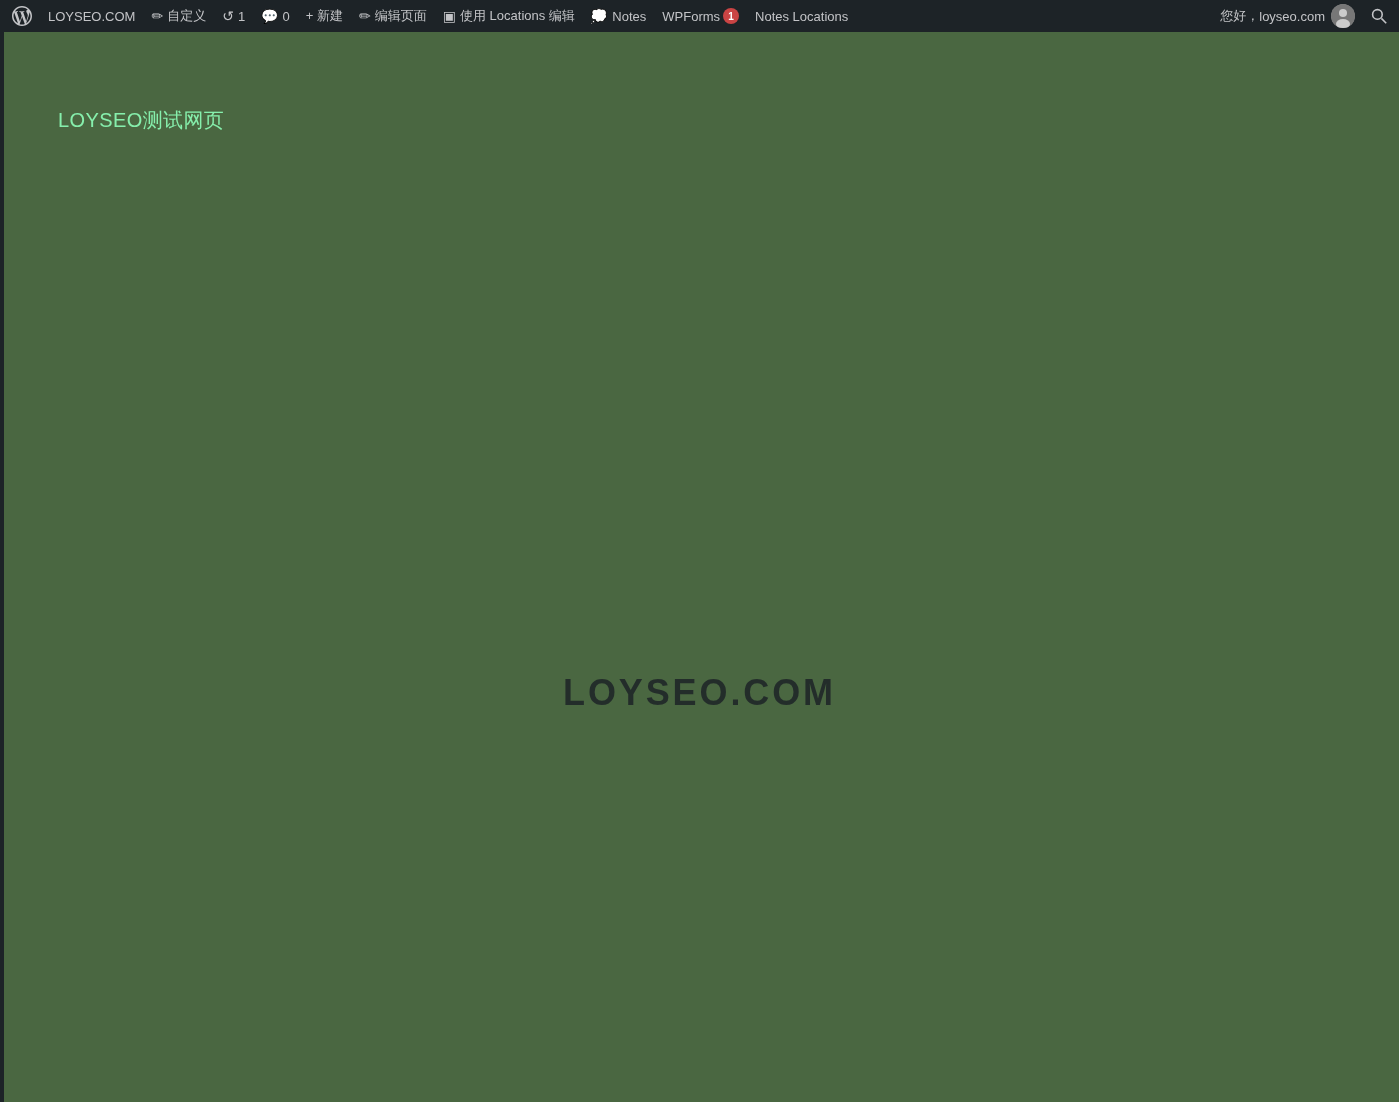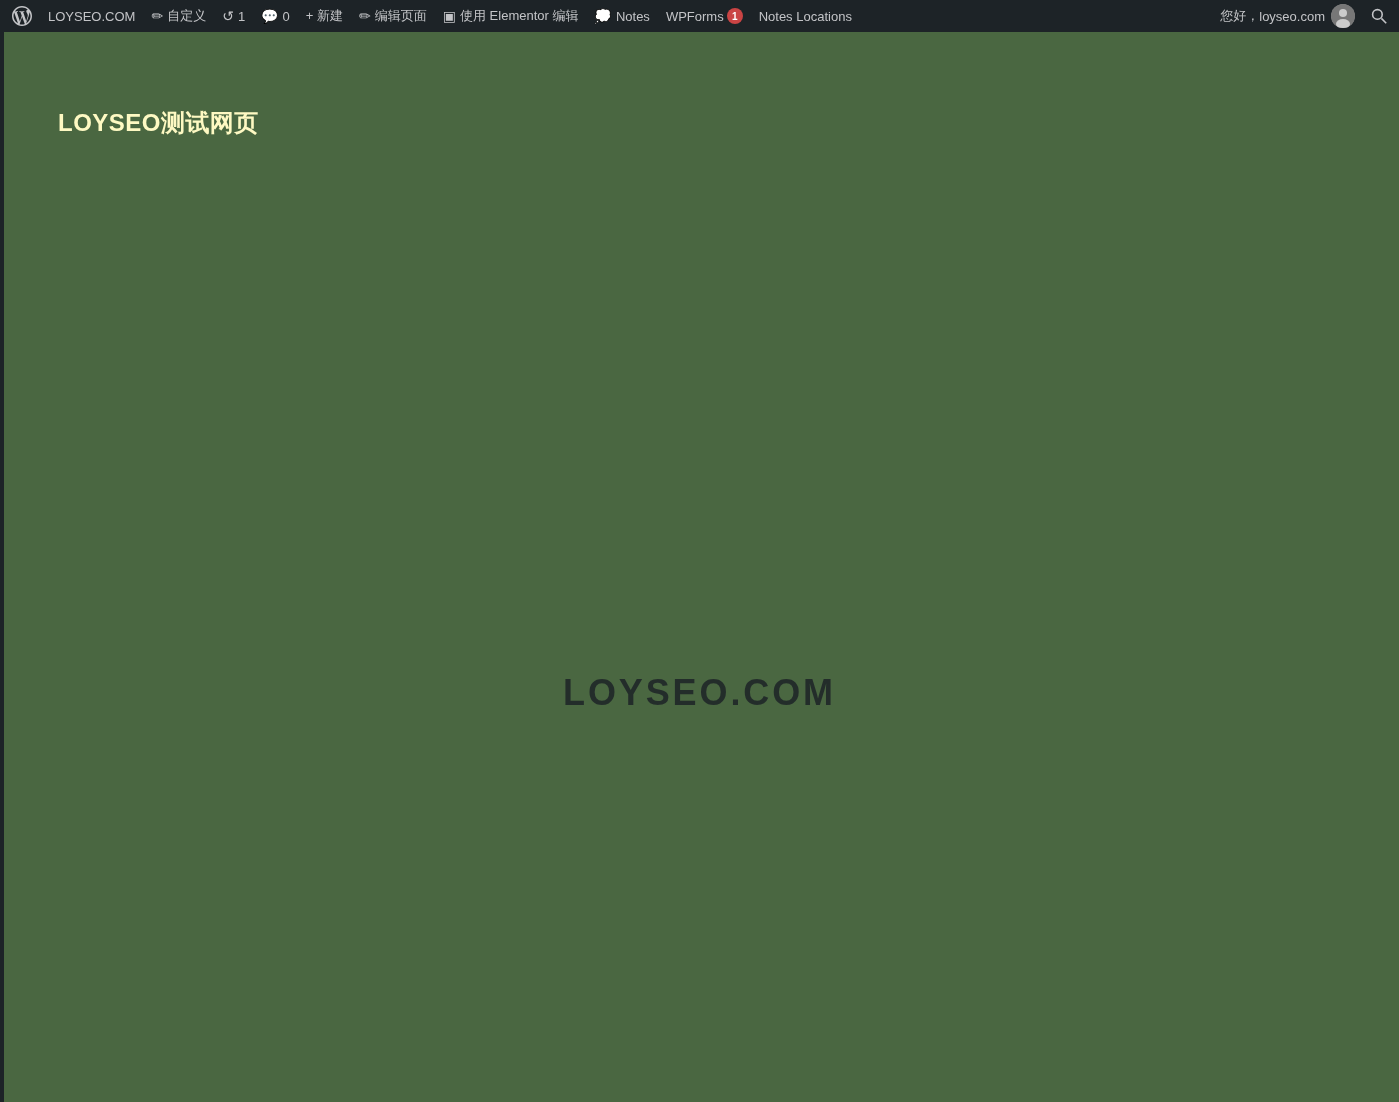--- a/index.html
+++ b/index.html
@@ -99,23 +99,23 @@
       background: #4a6741;
       width: 100%;
       height: calc(1102px - 32px);
       position: relative;
     }
 
     .page-title {
       position: absolute;
       top: 75px;
       left: 58px;
-      font-size: 24px;
-      font-weight: 700;
-      color: #fef9c3;
+      font-size: 20px;
+      font-weight: 400;
+      color: #86efac;
       letter-spacing: 0.02em;
     }
 
     .site-watermark {
       position: absolute;
       top: 640px;
       left: 50%;
       transform: translateX(-50%);
       font-size: 36px;
       font-weight: 800;
@@ -168,21 +168,21 @@
     <span>+ 新建</span>
   </div>
 
   <div class="adminbar-item">
     <span class="icon">✏</span>
     <span>编辑页面</span>
   </div>
 
   <div class="adminbar-item">
     <span class="icon">▣</span>
-    <span>使用 Elementor 编辑</span>
+    <span>使用 Locations 编辑</span>
   </div>
 
   <div class="adminbar-item">
     <span class="icon">💭</span>
     <span>Notes</span>
   </div>
 
   <div class="adminbar-item">
     <span>WPForms</span>
     <span class="badge">1</span>

